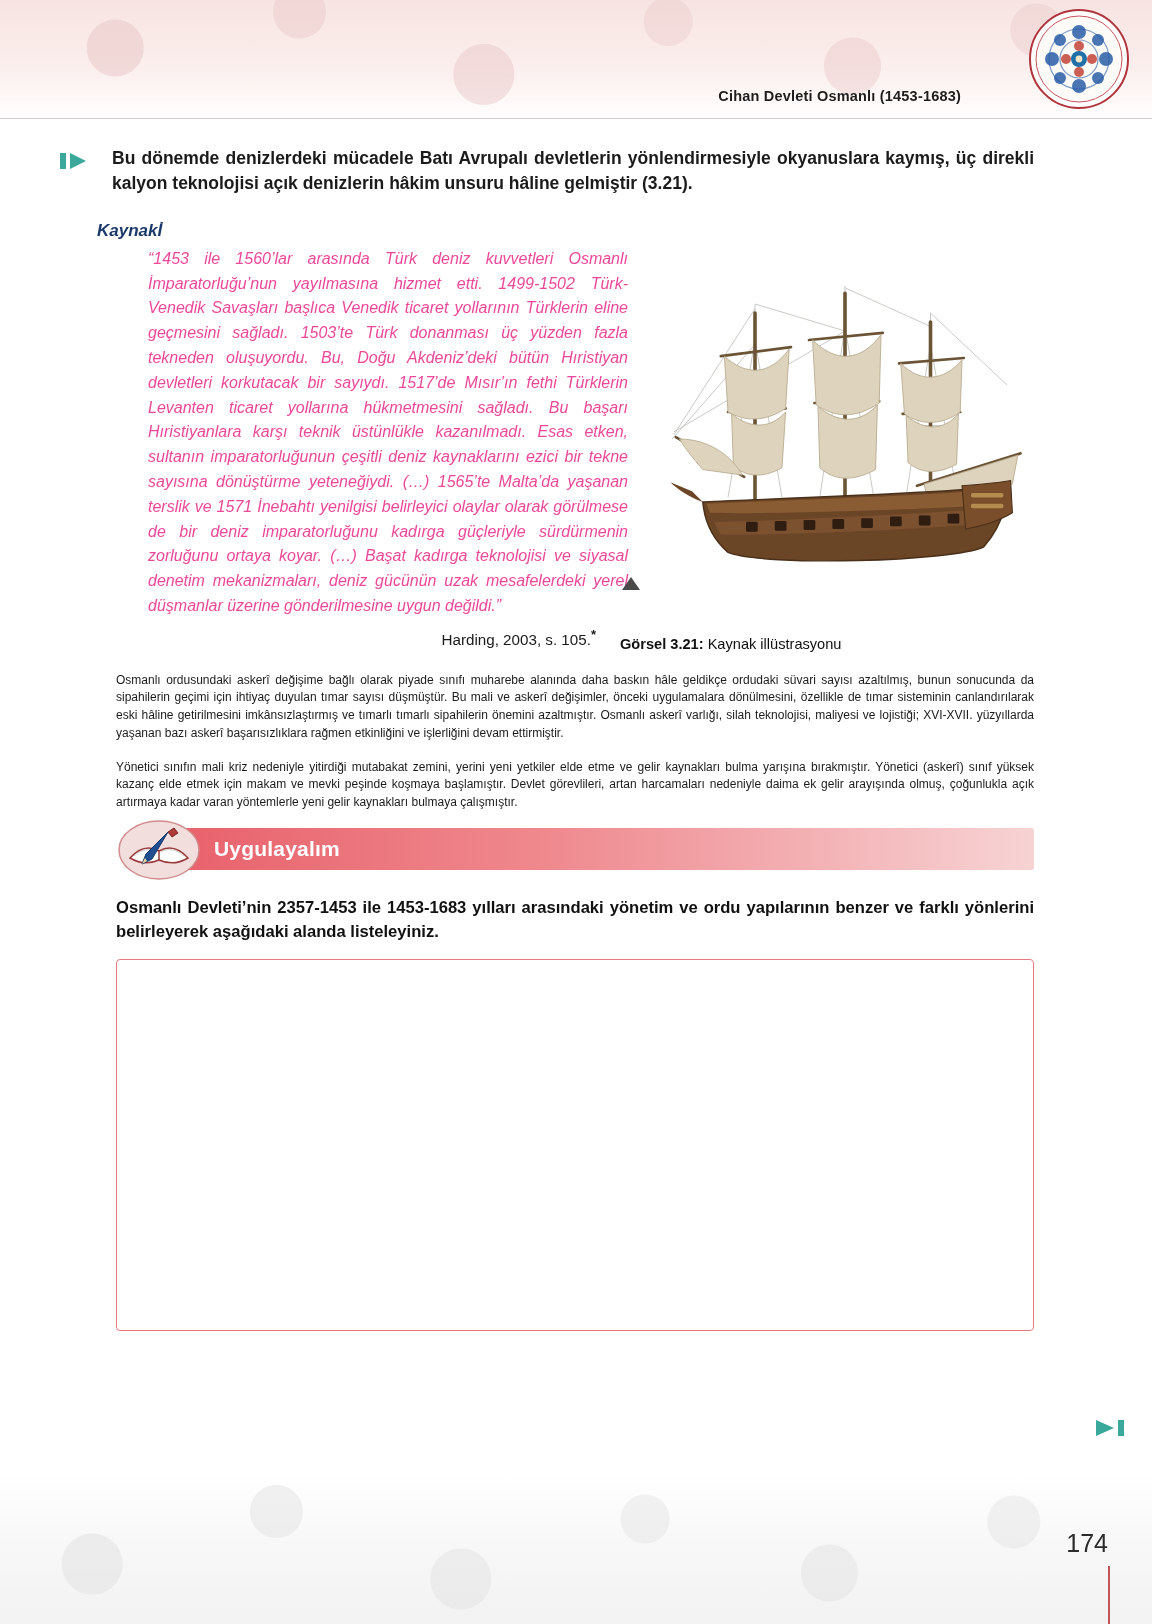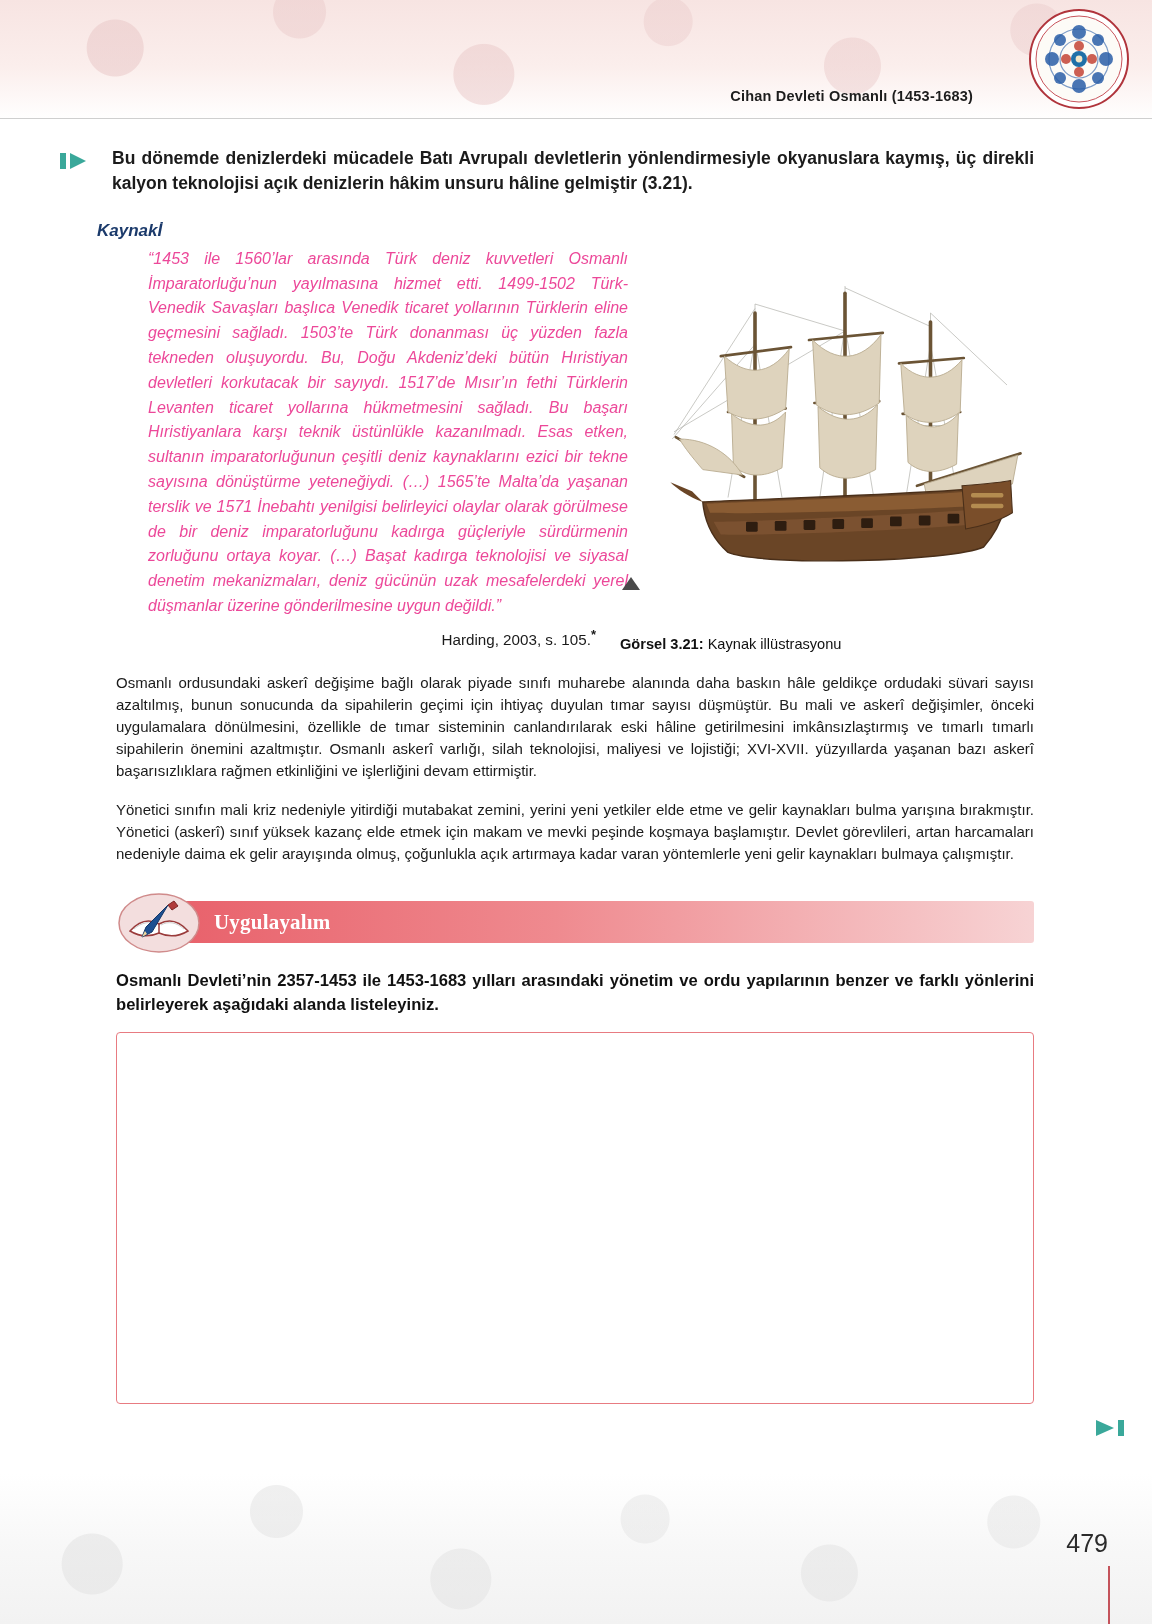--- a/index.html
+++ b/index.html
@@ -37,21 +37,21 @@
       radial-gradient(circle at 88% 32%, rgba(226,226,226,.45) 0 26px, transparent 27px),
       linear-gradient(0deg, #f2f2f2 0%, #f8f8f8 55%, #ffffff 100%);
   }
 
   
   .header-rule {
     position: absolute; left: 0; top: 118px; width: 100%;
     border-top: 1.5px solid #cfcfcf;
   }
   .header-title {
-    position: absolute; right: 179px; top: 88px;
+    position: absolute; right: 191px; top: 88px;
     font-size: 14.5px; font-weight: 700; letter-spacing: .2px; color: #1d1d1d;
     white-space: nowrap;
   }
   .rosette {
     position: absolute; right: 22px; top: 8px; width: 102px; height: 102px;
   }
 
   
   .page {
     position: absolute; left: 0; top: 118px; width: 100%; height: 1360px;
@@ -96,27 +96,27 @@
   .ship-wrap { width: 100%; height: 360px; position: relative; }
   .ship-wrap svg { position: absolute; left: 0; top: 0; width: 100%; height: 100%; }
   .fig-caption {
     margin-top: 16px; font-size: 14.6px; color: #111; line-height: 1.3;
   }
   .fig-caption b { font-weight: 700; text-align: right; }
   .fig-arrow { position: absolute; left: 2px; top: 330px; }
 
   
   .body-p {
-    margin: 16px 0 0 56px; font-size: 15px; line-height: 1.48;
+    margin: 16px 0 0 56px; font-size: 12px; line-height: 1.48;
     text-align: justify; color: #1b1b1b;
   }
   .body-p.first { margin-top: 18px; }
 
   
-  .apply-block { margin: 36px 0 0 56px; position: relative; font-family: Liberation Serif, serif; }
+  .apply-block { margin: 16px 0 0 56px; position: relative; }
   .apply-banner {
     margin-left: 46px; height: 42px; border-radius: 3px;
     background: linear-gradient(90deg, #e8606a 0%, #ef8a8f 45%, #f7d3d4 100%);
     display: flex; align-items: center;
   }
   .apply-banner span {
     color: #ffffff; font-weight: 700; font-size: 21px; padding-left: 52px;
     letter-spacing: .2px;
   }
   .book-icon { position: absolute; left: 0; top: -14px; width: 86px; height: 68px; }
@@ -324,14 +324,14 @@
 
 </div>
 
 <div class="next-mark">
   <svg width="32" height="20" viewBox="0 0 32 20" aria-hidden="true">
     <polygon points="0,2 18,10 0,18" fill="#3aa89a"></polygon>
     <rect x="22" y="2" width="6" height="16" fill="#3aa89a"></rect>
   </svg>
 </div>
 
-<div class="page-number">479</div>
+<div class="page-number">174</div>
 <div class="page-rule"></div>
 
 </body></html>

